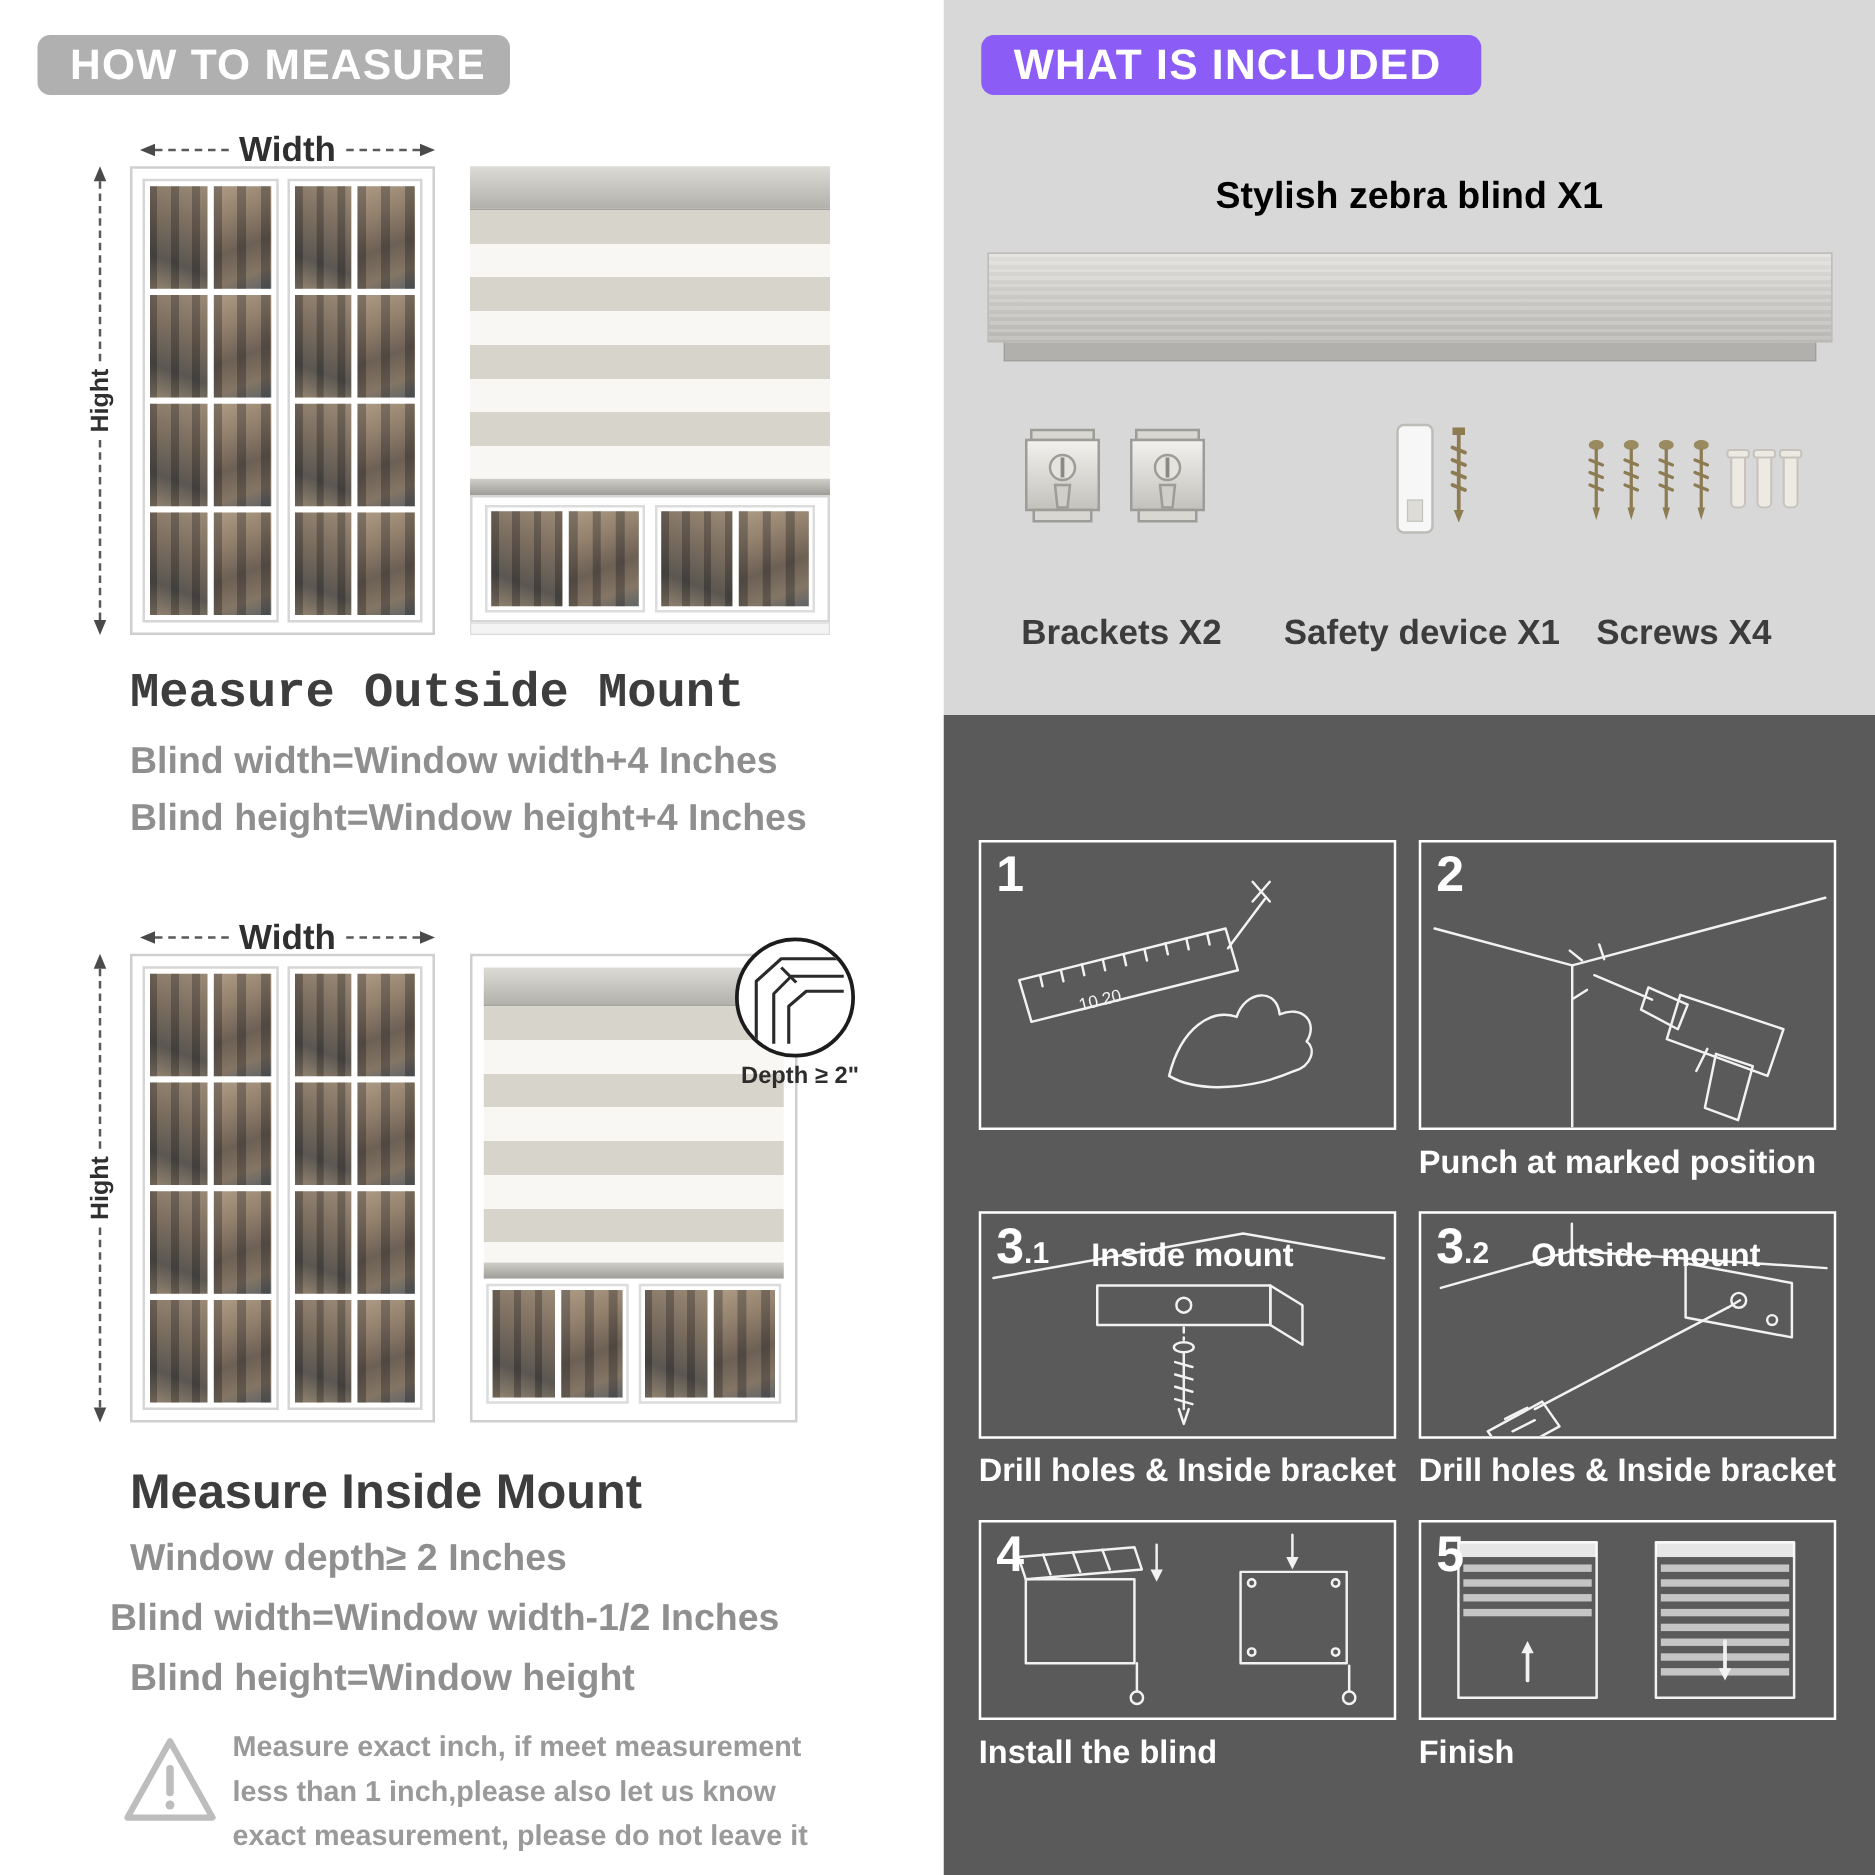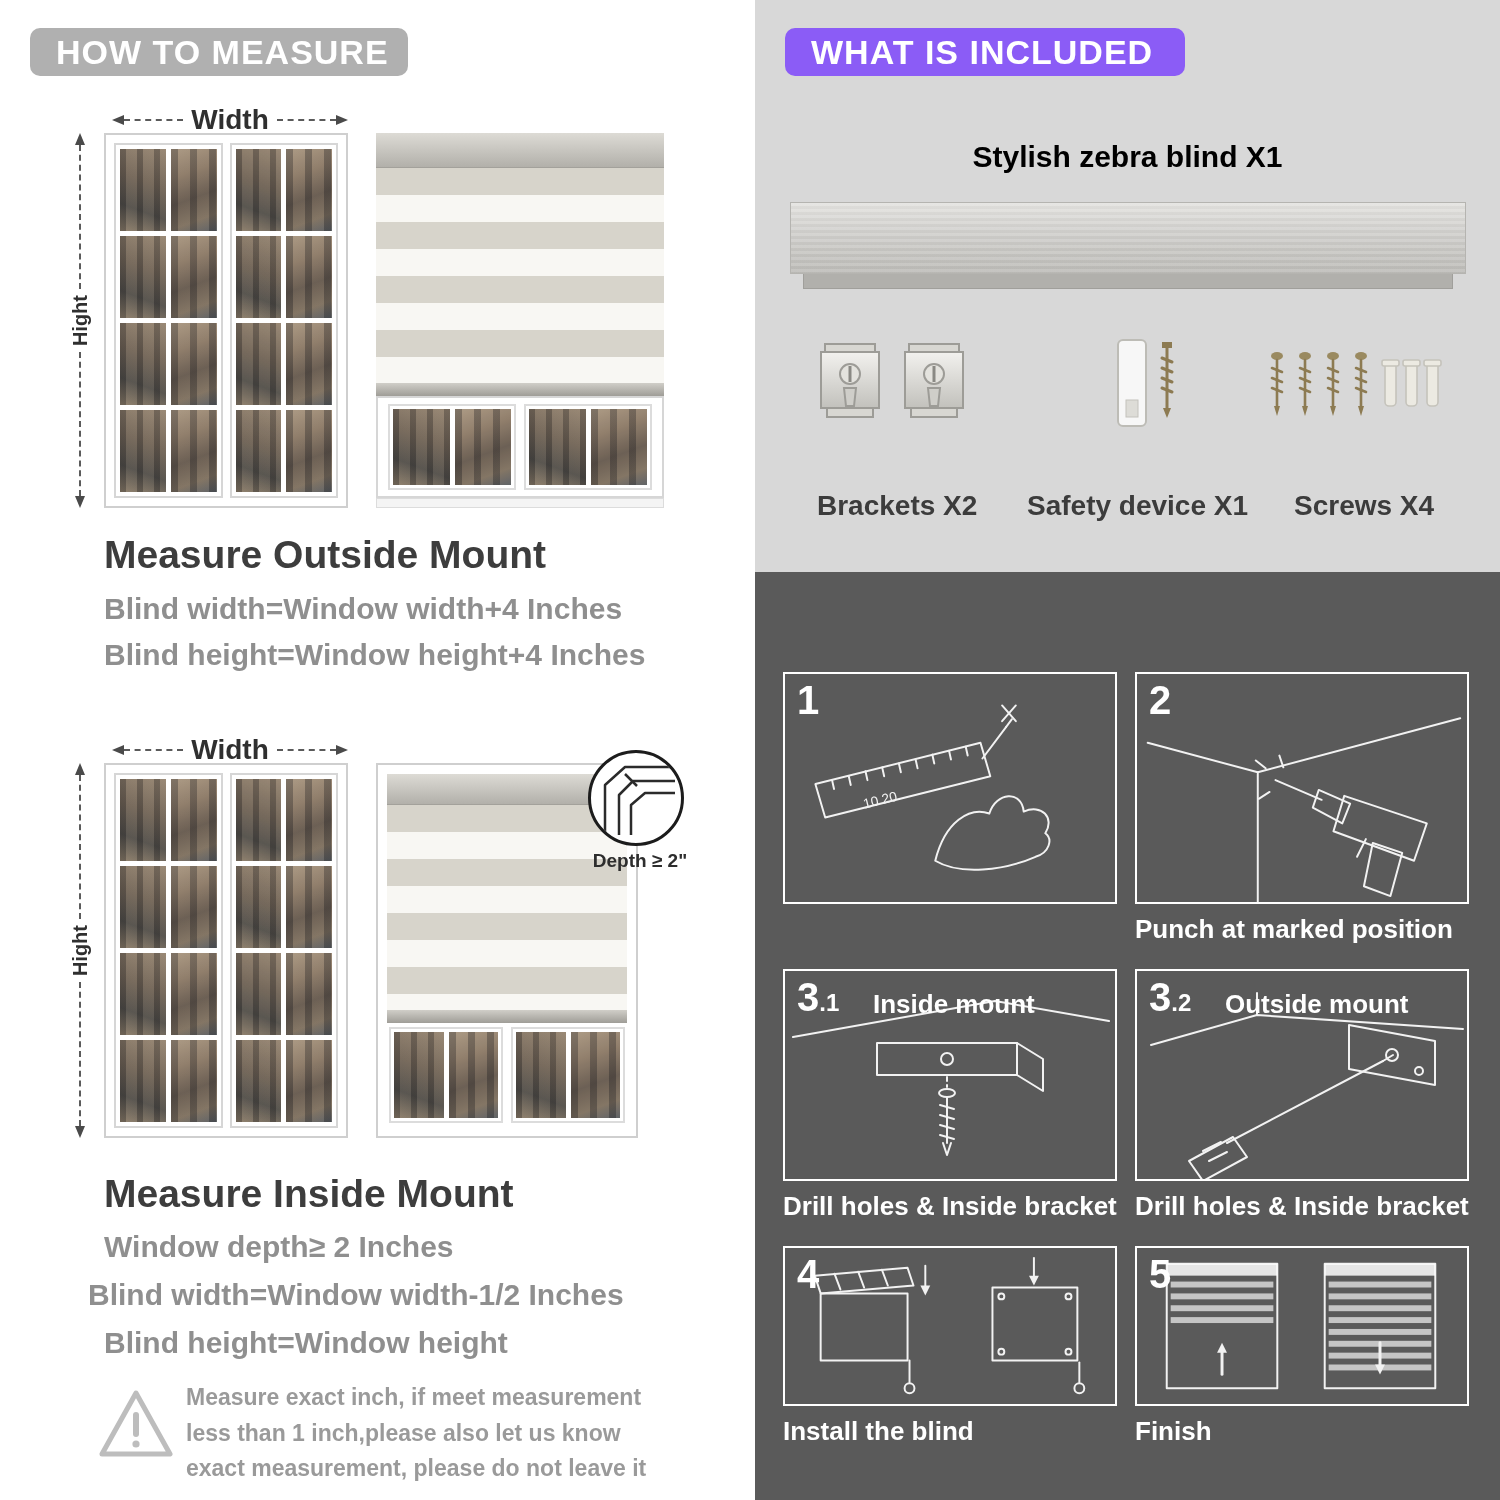--- a/index.html
+++ b/index.html
@@ -70,21 +70,21 @@
   .inc-label{position:absolute;top:490px;font-size:28px;font-weight:bold;color:#3c3c3c;white-space:nowrap;}
 
   .mount-section{position:absolute;left:755px;top:572px;width:745px;height:928px;background:#5a5a5a;}
   .mount-header{position:absolute;left:28px;top:20px;width:686px;height:58px;background:#fff;
                 color:#3b3b3b;font-size:40px;font-weight:bold;display:flex;align-items:center;
                 padding-left:22px;box-sizing:border-box;letter-spacing:.5px;}
   .steps-grid{position:absolute;left:28px;top:100px;width:686px;display:grid;
               grid-template-columns:334px 334px;column-gap:18px;row-gap:24px;}
   .step{display:flex;flex-direction:column;}
   .panel{position:relative;border:2px solid #fff;box-sizing:border-box;overflow:hidden;}
-  .panel.row1{height:232px;} .panel.row2{height:212px;} .panel.row3{height:160px;}
+  .panel.row1{height:232px;} .panel.row2{height:182px;} .panel.row3{height:160px;}
   .panel svg{position:absolute;inset:0;width:100%;height:100%;}
   .stepnum{position:absolute;top:4px;left:12px;color:#fff;font-weight:bold;font-size:40px;z-index:2;}
   .stepnum .sub{font-size:24px;}
   .panel-title{position:absolute;top:18px;left:88px;color:#fff;font-weight:bold;font-size:26px;z-index:2;white-space:nowrap;}
   .caption{margin-top:10px;color:#fff;font-weight:bold;font-size:26px;white-space:nowrap;}
 
   .lineart{stroke:#f2f2f2;stroke-width:2;fill:none;stroke-linecap:round;stroke-linejoin:round;}
   .lineart text{stroke:none;fill:#f2f2f2;font-family:"Liberation Sans",sans-serif;}
 </style>
 </head>
@@ -144,21 +144,21 @@
             <div class="pane"></div>
           </div>
         <div class="lower-sash">
             <div class="pane"></div>
             <div class="pane"></div>
           </div>
       </div>
       <div class="sill"></div>
     </div>
 
-    <div class="head1" style="left:104px;top:533px;">Measure Outside Mount</div>
+    <div class="head1" style="left:104px;top:533px;font-family:Liberation Mono, monospace;">Measure Outside Mount</div>
     <div class="gline" style="left:104px;top:592px;">Blind width=Window width+4 Inches</div>
     <div class="gline" style="left:104px;top:638px;">Blind height=Window height+4 Inches</div>
 
     <div class="h-measure" style="left:112px;top:742px;width:236px;">
       <span class="tri tri-l"></span>
       <span class="dash"></span>
       <span class="lbl">Width</span>
       <span class="dash"></span>
       <span class="tri tri-r"></span>
     </div>
@@ -322,21 +322,21 @@
           <rect x="115" y="12" width="17" height="6" rx="2"></rect>
         <rect x="139" y="14" width="11" height="44" rx="4"></rect>
           <rect x="136" y="12" width="17" height="6" rx="2"></rect>
         <rect x="160" y="14" width="11" height="44" rx="4"></rect>
           <rect x="157" y="12" width="17" height="6" rx="2"></rect>
       </g>
     </svg>
 
     <div class="inc-label" style="left:62px;">Brackets X2</div>
     <div class="inc-label" style="left:272px;">Safety device X1</div>
-    <div class="inc-label" style="left:539px;">Screws X4</div>
+    <div class="inc-label" style="left:522px;">Screws X4</div>
   </section>
 
   <section class="mount-section">
 
     <div class="steps-grid">
 
       <div class="step">
         <div class="panel row1">
           <div class="stepnum">
             <span>1</span>

